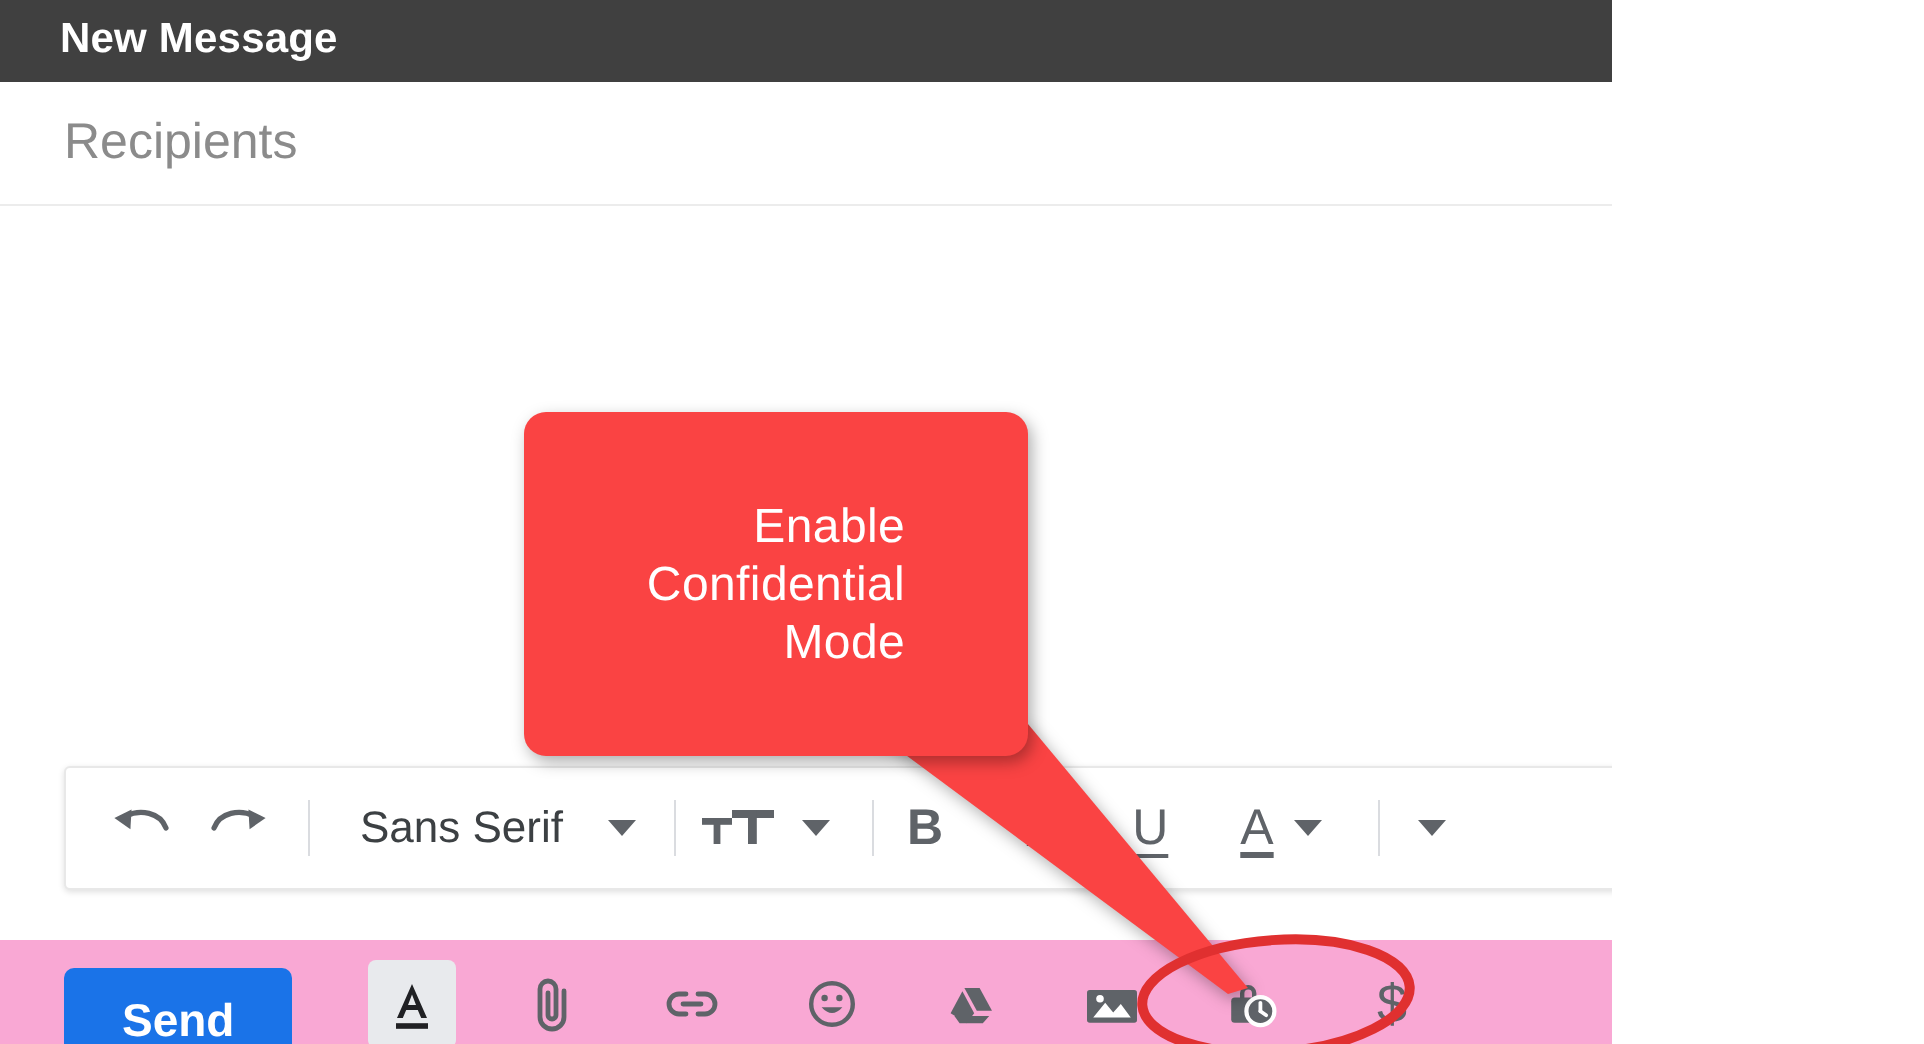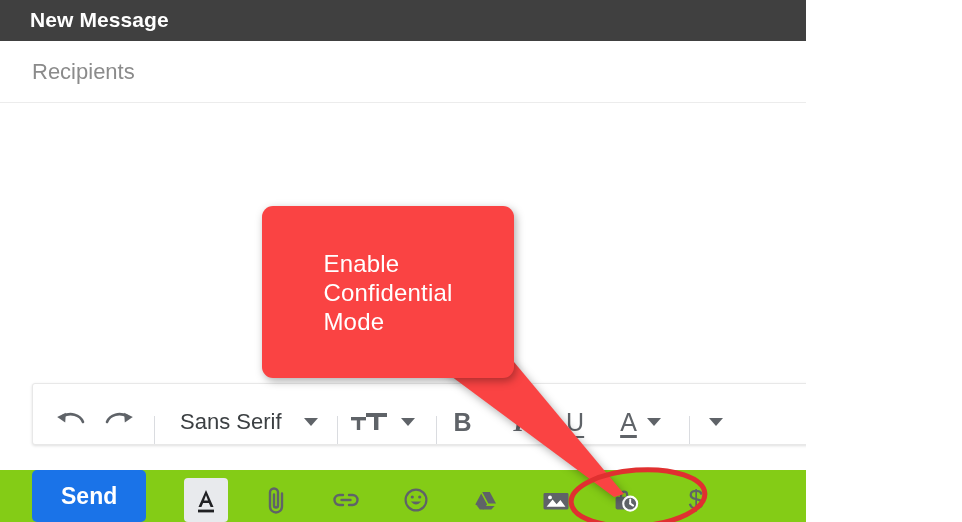--- a/index.html
+++ b/index.html
@@ -68,21 +68,21 @@
     box-sizing: border-box;
     padding: 0 32px;
     display: flex;
     align-items: center;
     border-bottom: 1px solid #ececec;
   }
   #row-recipients { top: 41px;  height: 62px; }
   #row-subject    { top: 103px; height: 62px; }
   .field-placeholder {
     color: #8b8b8b;
-    font-size: 22px;
+    font-size: 25px;
     font-weight: 400;
     line-height: 1;
   }
 
   
   #body-area {
     position: absolute;
     left: 0; top: 166px;
     width: 962px; height: 210px;
     background: #ffffff;
@@ -91,21 +91,21 @@
   
   #format-toolbar {
     position: absolute;
     left: 32px; top: 383px;
     width: 836px; height: 62px;
     background: #ffffff;
     border: 1px solid #e8e8e8;
     border-radius: 3px;
     box-shadow: 0 1px 3px rgba(0,0,0,.13);
     display: flex;
-    align-items: flex-end;
+    align-items: center;
     box-sizing: border-box;
     padding: 0 12px;
     z-index: 3;
   }
   .fmt-btn {
     height: 44px;
     display: flex;
     align-items: center;
     justify-content: center;
     color: #5f6368;
@@ -141,23 +141,23 @@
   .fmt-glyph.italic { font-style: italic; font-family: "Liberation Serif", serif; font-weight: 700; font-size: 27px; }
   .fmt-glyph.bold   { font-weight: 700; }
   .fmt-glyph.underline { text-decoration: underline; text-underline-offset: 5px; }
   .fmt-glyph.textcolor { text-decoration: underline; text-underline-offset: 4px; text-decoration-thickness: 3px; }
 
   
   #action-bar {
     position: absolute;
     left: 0; top: 470px;
     width: 962px; height: 52px;
-    background: #84cc16;
-    display: flex;
-    align-items: flex-end;
+    background: #f9a8d4;
+    display: flex;
+    align-items: flex-start;
     box-sizing: border-box;
     padding: 0 18px 0 32px;
   }
   #send-button {
     background: #1a73e8;
     color: #ffffff;
     font-size: 23px;
     font-weight: bold;
     border: none;
     border-radius: 5px;
@@ -198,21 +198,21 @@
     border-radius: 11px;
     filter: drop-shadow(2px 3px 4px rgba(0,0,0,.32));
     display: flex;
     align-items: center;
     justify-content: center;
   }
   #callout-text {
     color: #ffffff;
     font-size: 24px;
     line-height: 29px;
-    text-align: left;
+    text-align: right;
     white-space: pre-line;
     letter-spacing: .2px;
   }
   #callout-pointer {
     position: absolute;
     left: 0; top: 0;
   }
 </style>
 </head>
 <body>

